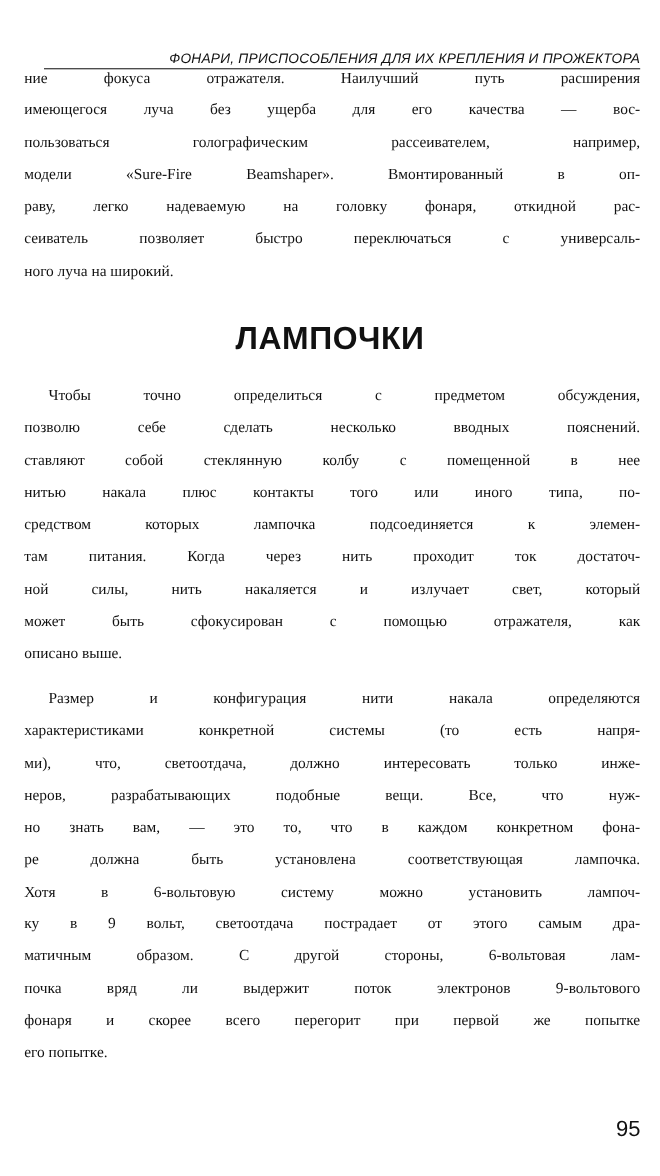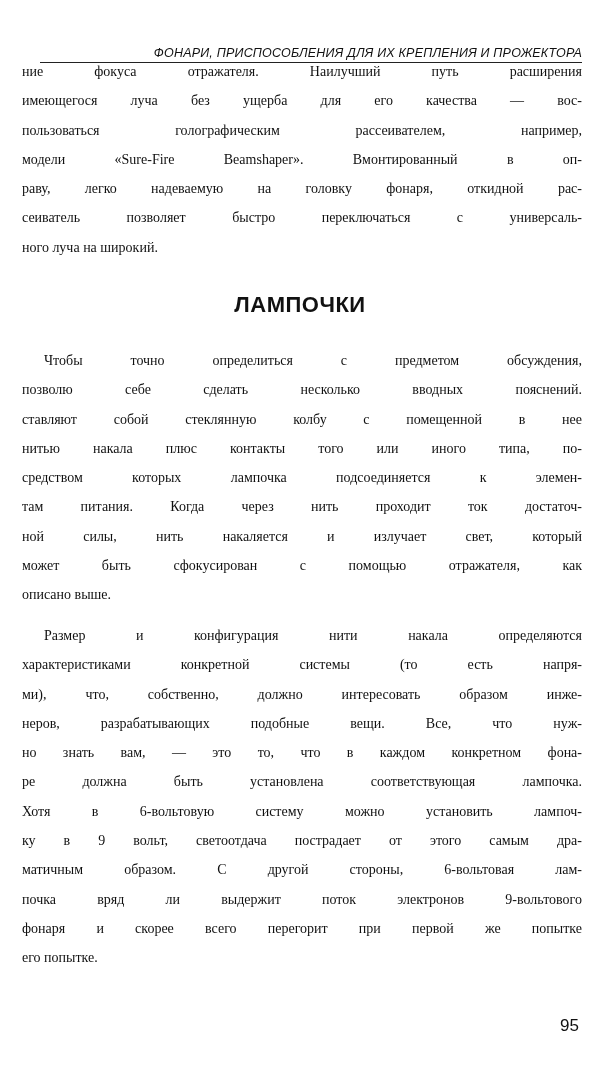--- a/index.html
+++ b/index.html
@@ -23,27 +23,27 @@
   .line {
     display: block; white-space: nowrap; text-align: justify;
     text-align-last: justify; height: 29.3px;
   }
   .line.last { text-align-last: left; }
   .line.indent { padding-left: 22px; }
   #block1 { top: 57px; }
   .section-heading {
     position: absolute; left: 0; top: 292px; width: 600px; text-align: center;
     font-family: "Liberation Sans", sans-serif; font-weight: bold;
-    font-size: 22px; letter-spacing: 0.5px;
+    font-size: 29px; letter-spacing: 0.5px;
   }
   #block2 { top: 346px; }
   #block3 { top: 621px; }
   .page-number {
     position: absolute; left: 560px; top: 1016px;
-    font-family: "Liberation Sans", sans-serif; font-size: 17px;
+    font-family: "Liberation Sans", sans-serif; font-size: 20px;
   }
 </style>
 </head>
 <body>
 
 <div class="running-head">ФОНАРИ, ПРИСПОСОБЛЕНИЯ ДЛЯ ИХ КРЕПЛЕНИЯ И ПРОЖЕКТОРА</div>
 
 <div class="text-block" id="block1">
   <span class="line">ние фокуса отражателя. Наилучший путь расширения</span>
   <span class="line">имеющегося луча без ущерба для его качества — вос-</span>
@@ -64,21 +64,21 @@
   <span class="line">средством которых лампочка подсоединяется к элемен-</span>
   <span class="line">там питания. Когда через нить проходит ток достаточ-</span>
   <span class="line">ной силы, нить накаляется и излучает свет, который</span>
   <span class="line">может быть сфокусирован с помощью отражателя, как</span>
   <span class="line last">описано выше.</span>
 </div>
 
 <div class="text-block" id="block3">
   <span class="line indent">Размер и конфигурация нити накала определяются</span>
   <span class="line">характеристиками конкретной системы (то есть напря-</span>
-  <span class="line">ми), что, собственно, должно интересовать образом инже-</span>
+  <span class="line">ми), что, светоотдача, должно интересовать только инже-</span>
   <span class="line">неров, разрабатывающих подобные вещи. Все, что нуж-</span>
   <span class="line">но знать вам, — это то, что в каждом конкретном фона-</span>
   <span class="line">ре должна быть установлена соответствующая лампочка.</span>
   <span class="line">Хотя в 6-вольтовую систему можно установить лампоч-</span>
   <span class="line">ку в 9 вольт, светоотдача пострадает от этого самым дра-</span>
   <span class="line">матичным образом. С другой стороны, 6-вольтовая лам-</span>
   <span class="line">почка вряд ли выдержит поток электронов 9-вольтового</span>
   <span class="line">фонаря и скорее всего перегорит при первой же попытке</span>
   <span class="line last">его попытке.</span>
 </div>

